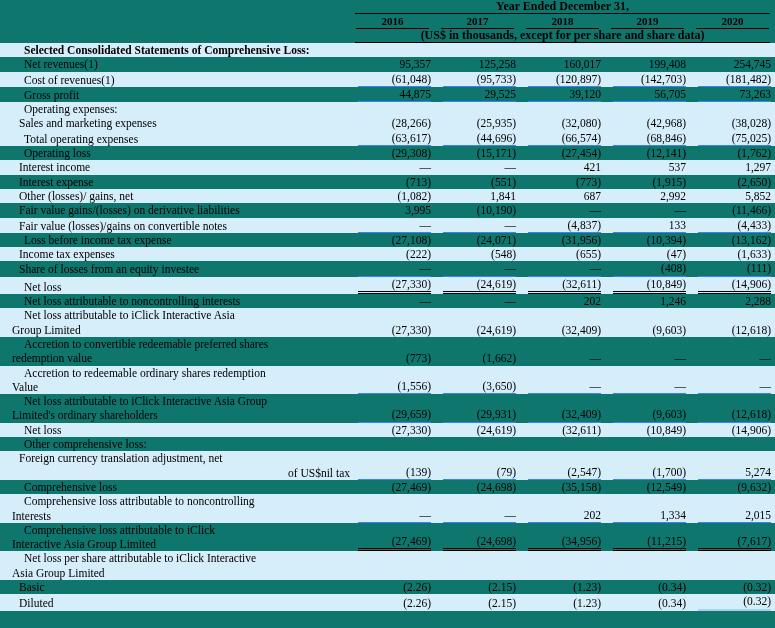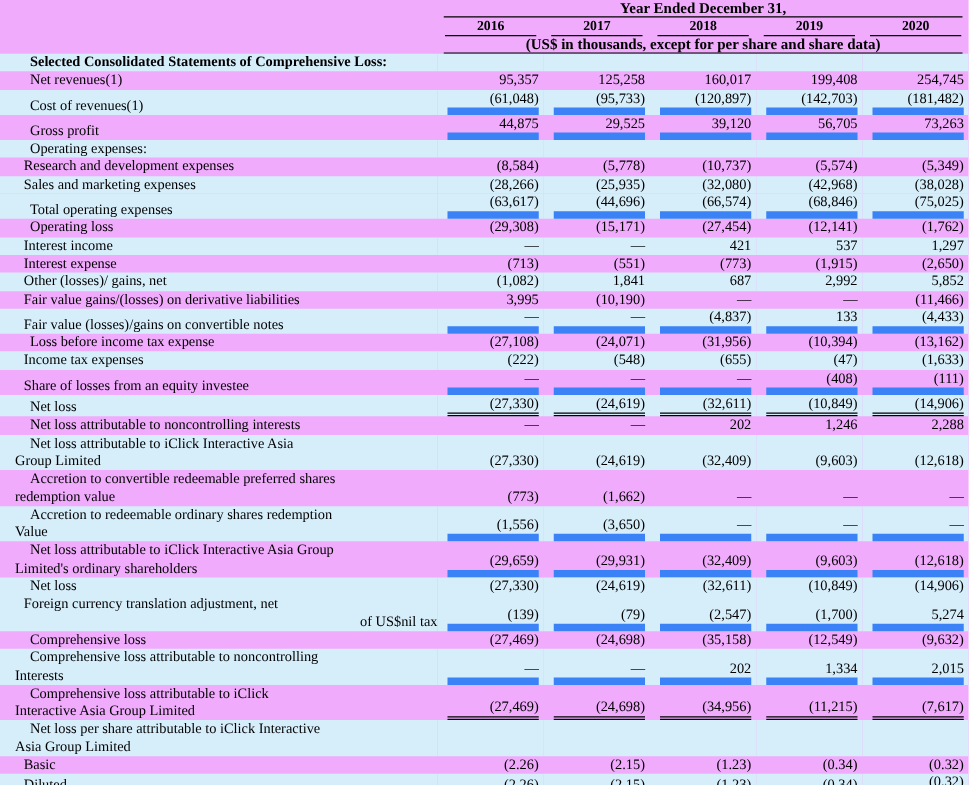--- a/index.html
+++ b/index.html
@@ -1,17 +1,17 @@
 <!DOCTYPE html>
 <html style="--hl: #d6edfa; --du: #a9d2ee;"><head>
 <meta charset="utf-8">
 <style>
   html, body { margin: 0; padding: 0; background: #ffffff; }
   .doc {
-    width: 775px; height: 628px; overflow: hidden; background: #f0abfc;
+    width: 775px; height: 628px; overflow: hidden; background: #0f766e;
     font-family: "Liberation Serif", "DejaVu Serif", serif;
     color: #000;
   }
   table.fin {
     width: 775px; border-collapse: collapse; table-layout: fixed;
     font-size: 11.5px;
   }
   col.c-label { width: 350px; }
   col.c-num   { width: 85px; }
   td { padding: 0; vertical-align: bottom; }
@@ -36,21 +36,21 @@
   tbody tr.hl { background: var(--hl, #d6edfa); }
   td.label div { white-space: nowrap; padding-left: 24px; }
   td.label.bold div { font-weight: bold; }
   td.label.ind div.l1 { padding-left: 19px; }
   td.label div.l2 { padding-left: 12px; }
   td.label.ind div.l2 { padding-left: 30px; text-align: right; }
   .val {
     text-align: right; margin-left: 8px; margin-right: 4px;
     white-space: nowrap;
   }
-  .val.u1 { border-bottom: 6px solid #3b82f6; }
+  .val.u1 { border-bottom: 1px solid #3b82f6; }
   .val.u2 { border-bottom: 3px double #000; }
   .val.ub { border-bottom: 2px solid var(--du, #a9d2ee); }
 </style>
 </head>
 <body>
 
 <div class="doc">
   <table class="fin">
     <colgroup>
       <col class="c-label">
@@ -166,40 +166,20 @@
         <tr class="hl">
           <td class="label">
             <div class="l1">Operating expenses:</div>
           </td>
           <td></td>
           <td></td>
           <td></td>
           <td></td>
           <td></td>
         </tr>
-        <tr>
-          <td class="label ind">
-            <div class="l1">Research and development expenses</div>
-          </td>
-          <td>
-            <div class="val">(8,584)</div>
-          </td>
-          <td>
-            <div class="val">(5,778)</div>
-          </td>
-          <td>
-            <div class="val">(10,737)</div>
-          </td>
-          <td>
-            <div class="val">(5,574)</div>
-          </td>
-          <td>
-            <div class="val">(5,349)</div>
-          </td>
-        </tr>
         <tr class="hl">
           <td class="label ind">
             <div class="l1">Sales and marketing expenses</div>
           </td>
           <td>
             <div class="val">(28,266)</div>
           </td>
           <td>
             <div class="val">(25,935)</div>
           </td>
@@ -549,20 +529,30 @@
           </td>
           <td>
             <div class="val">(32,611)</div>
           </td>
           <td>
             <div class="val">(10,849)</div>
           </td>
           <td>
             <div class="val">(14,906)</div>
           </td>
+        </tr>
+        <tr>
+          <td class="label">
+            <div class="l1">Other comprehensive loss:</div>
+          </td>
+          <td></td>
+          <td></td>
+          <td></td>
+          <td></td>
+          <td></td>
         </tr>
         <tr class="hl">
           <td class="label ind">
             <div class="l1">Foreign currency translation adjustment, net</div>
             <div class="l2">of US$nil tax</div>
           </td>
           <td>
             <div class="val u1">(139)</div>
           </td>
           <td>

